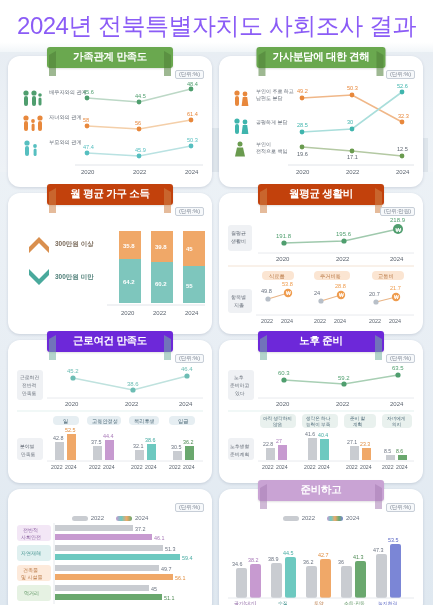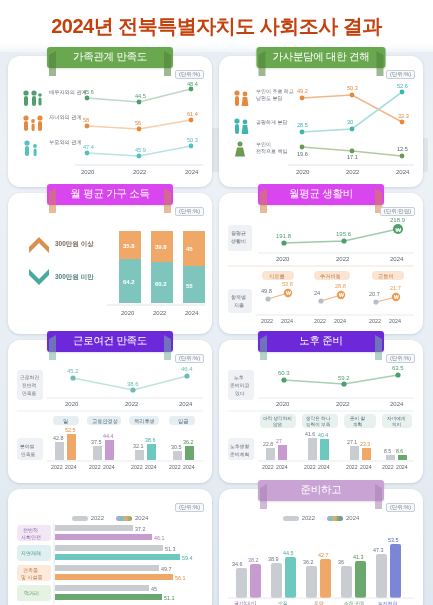--- a/index.html
+++ b/index.html
@@ -6,34 +6,34 @@
   body {
     width:433px; height:605px; overflow:hidden;
     font-family:"Liberation Sans","DejaVu Sans",sans-serif;
     background:linear-gradient(#ffffff 0%,#ffffff 7%,#eef3f7 9%,#e8eef4 60%,#dfe8f0 100%);
     position:relative;
   }
   .skyline { position:absolute; left:0; right:0; top:52px; height:120px;
     background:linear-gradient(#e7edf3,#eff3f7); opacity:.85; z-index:0; }
   .skyline i { position:absolute; bottom:0; background:#d5dde6; display:block; opacity:.75;}
   .header { height:52px; display:flex; align-items:center; justify-content:center; position:relative; z-index:3;}
-  .header h1 { font-size:20px; font-weight:bold; color:#c2410c; letter-spacing:-.5px;
+  .header h1 { font-size:24px; font-weight:normal; color:#8b5cf6; letter-spacing:-.5px;
     text-shadow:0 1px 0 #fff; }
   .grid { position:relative; z-index:2; padding:4px 8px 6px; display:flex; flex-wrap:wrap; gap:6px 7px; }
   .panel { width:204px; background:#fff; border-radius:12px; position:relative;
     padding:16px 7px 7px; box-shadow:0 1px 3px rgba(60,80,110,.18); }
   .banner { position:absolute; top:-9px; left:50%; transform:translateX(-50%);
     min-width:126px; padding:3px 16px 4px; border-radius:3px; text-align:center;
-    color:#fff; font-size:10.5px; font-weight:normal; letter-spacing:-.3px; white-space:nowrap;
+    color:#fff; font-size:10.5px; font-weight:bold; letter-spacing:-.3px; white-space:nowrap;
     box-shadow:0 1px 2px rgba(0,0,0,.12);}
   .banner::before,.banner::after{content:"";position:absolute;top:4px;width:9px;height:100%;}
   .banner::before{left:-7px;border-right:7px solid;border-top:4px solid transparent;opacity:.55;}
   .banner::after{right:-7px;border-left:7px solid;border-top:4px solid transparent;opacity:.55;}
   .b-green{background:#6aa84f;} .b-green::before{border-right-color:#4e7d38;} .b-green::after{border-left-color:#4e7d38;}
-  .b-orange{background:#d946ef;} .b-orange::before{border-right-color:#cf8448;} .b-orange::after{border-left-color:#cf8448;}
+  .b-orange{background:#c2410c;} .b-orange::before{border-right-color:#cf8448;} .b-orange::after{border-left-color:#cf8448;}
   .b-mint{background:#6d28d9;} .b-mint::before{border-right-color:#74b0a0;} .b-mint::after{border-left-color:#74b0a0;}
   .b-purple{background:#c9a3d4;} .b-purple::before{border-right-color:#a87fb5;} .b-purple::after{border-left-color:#a87fb5;}
   .unit { position:absolute; right:8px; top:14px; font-size:5.5px; color:#7a8391;
     border:1px solid #c7ced7; border-radius:2px; padding:0 3px; background:#f7f9fb;}
   .pbody { padding-top:8px; }
   .chart { width:100%; display:block; }
   .legend { display:flex; justify-content:center; gap:12px; font-size:6px; color:#6b7380; margin:2px 0 1px;}
   .legend span.sw { display:inline-block; width:16px; height:5px; border-radius:3px; vertical-align:middle; margin-right:3px;}
   .legend b { font-weight:normal; vertical-align:middle;}
 </style>

